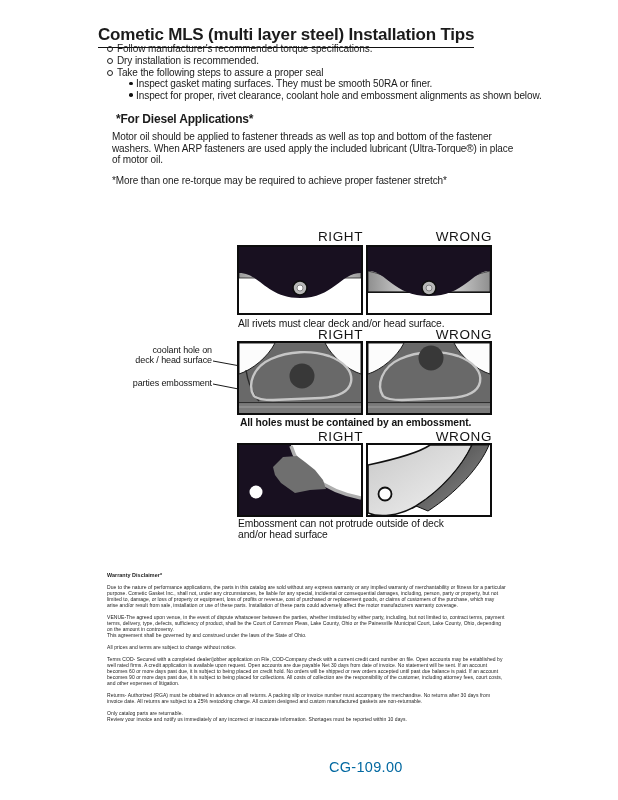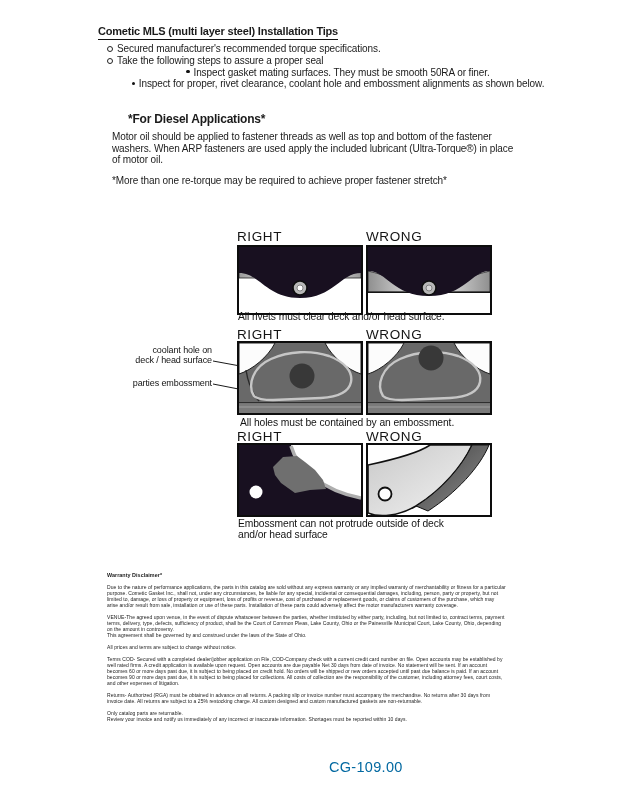--- a/index.html
+++ b/index.html
@@ -4,61 +4,65 @@
 <style>
   html,body{margin:0;padding:0;}
   body{
     width:618px;height:800px;background:#ffffff;position:relative;
     font-family:"Liberation Sans", sans-serif;color:#1b1b1b;
     -webkit-font-smoothing:antialiased;overflow:hidden;
   }
   .abs{position:absolute;}
   
   .doc-title{
-    left:98px;top:25px;font-size:11px;font-weight:bold;letter-spacing:-0.2px;
+    left:98px;top:25px;font-size:17px;font-weight:bold;letter-spacing:-0.2px;
     border-bottom:1.5px solid #111;padding-bottom:2px;white-space:nowrap;
   }
   
   .tips{left:107px;top:43px;width:440px;font-size:10px;line-height:11.8px;letter-spacing:-0.1px;}
   .tip-row{display:flex;align-items:flex-start;}
   .o-bullet{
     width:4px;height:4px;border:1px solid #222;border-radius:50%;
     display:inline-block;margin:3px 4px 0 0;flex:0 0 auto;
   }
-  .sub{margin-left:22px;justify-content:center;}
+  .sub{margin-left:22px;}
   .dot-bullet{
     width:3.6px;height:3.6px;background:#111;border-radius:50%;
     display:inline-block;margin:3.2px 3.5px 0 0;flex:0 0 auto;
   }
   
   .diesel{left:112px;top:114px;width:402px;font-size:10px;line-height:11.4px;letter-spacing:-0.1px;}
-  .diesel h2{font-size:12px;font-weight:bold;margin:0 0 6px 16px;letter-spacing:-0.2px;}
+  .diesel h2{font-size:12px;font-weight:bold;margin:0 0 6px 4px;letter-spacing:-0.2px;}
   .diesel p{margin:0 0 9px 0;}
   
-  .dlabel{width:126px;text-align:left;font-size:13.5px;letter-spacing:0.6px;color:#141414;}
+  .dlabel{width:126px;text-align:right;font-size:13.5px;letter-spacing:0.6px;color:#141414;}
   .dbox{border:2px solid #0d0d0d;background:#fff;line-height:0;}
   .dbox svg{display:block;}
   .dcaption{font-size:10.3px;letter-spacing:-0.1px;color:#141414;}
   .leader-label{font-size:9px;letter-spacing:-0.1px;color:#141414;text-align:right;white-space:nowrap;}
   
   .warranty{left:107px;top:572px;width:399px;font-size:5px;line-height:6px;color:#222;letter-spacing:0.05px;}
   .warranty .wh{font-weight:bold;font-size:5.4px;margin:0 0 6px 0;}
   .warranty p{margin:0 0 6px 0;}
   .warranty p.tight{margin:0;}
   .footer-code{left:329px;top:759px;font-size:14.5px;letter-spacing:0.3px;color:#0369a1;}
 </style>
 </head>
 <body>
 
 <div class="abs doc-title">Cometic MLS (multi layer steel) Installation Tips</div>
 
 <div class="abs tips">
   <div class="tip-row">
     <span class="o-bullet"></span>
-    <span>Secured manufacturer's recommended torque specifications.</span>
+    <span>Follow manufacturer's recommended torque specifications.</span>
+  </div>
+  <div class="tip-row">
+    <span class="o-bullet"></span>
+    <span>Dry installation is recommended.</span>
   </div>
   <div class="tip-row">
     <span class="o-bullet"></span>
     <span>Take the following steps to assure a proper seal</span>
   </div>
   <div class="tip-row sub">
     <span class="dot-bullet"></span>
     <span>Inspect gasket mating surfaces.  They must be smooth 50RA or finer.</span>
   </div>
   <div class="tip-row sub">
@@ -112,21 +116,21 @@
     <rect width="122" height="66" fill="#ffffff"></rect>
     <path d="M0,24 C18,28 36,36 54,45 L0,45 Z" fill="url(#wedgeL2)" stroke="#222" stroke-width="0.8"></path>
     <path d="M122,24 C104,28 86,36 68,45 L122,45 Z" fill="url(#wedgeR2)" stroke="#222" stroke-width="0.8"></path>
     <rect x="0" y="44.6" width="122" height="1.4" fill="#151515"></rect>
     <path d="M0,0 H122 V24 C103,24 97,49 61,49 C25,49 19,24 0,24 Z" fill="#181020"></path>
     <circle cx="61" cy="41" r="7" fill="#b8b8b8" stroke="#0d0d0d" stroke-width="1.6"></circle>
     <circle cx="61" cy="41" r="3" fill="#d9d9d9" stroke="#6e6e6e" stroke-width="0.8"></circle>
   </svg>
 </div>
 
-<div class="abs dcaption" style="left:238px;top:311px;">All rivets must clear deck and/or head surface.</div>
+<div class="abs dcaption" style="left:238px;top:318px;">All rivets must clear deck and/or head surface.</div>
 
 <div class="abs dlabel" style="left:237px;top:327px;">RIGHT</div>
 <div class="abs dlabel" style="left:366px;top:327px;">WRONG</div>
 
 <div class="abs leader-label" style="left:112px;top:345px;width:100px;">
   <div>coolant hole on</div>
   <div>deck / head surface</div>
 </div>
 <div class="abs leader-label" style="left:112px;top:378px;width:100px;">parties embossment</div>
 
@@ -155,21 +159,21 @@
     <path d="M0,0 H36 C29,14 13,27 0,31 Z" fill="#fcfcfc" stroke="#1c1c1c" stroke-width="1"></path>
     <path d="M122,0 H86 C93,14 109,27 122,31 Z" fill="#fcfcfc" stroke="#1c1c1c" stroke-width="1"></path>
     <path d="M15,53 C8,42 14,24 32,16 C50,8 72,7 90,13 C106,19 114,29 112,39 C110,49 98,54 82,55 L34,57 C24,57 18,56 15,53 Z" fill="none" stroke="#c6c6c6" stroke-width="2.4"></path>
     <circle cx="63" cy="15" r="12.5" fill="#383838"></circle>
     <rect y="59" width="122" height="1.2" fill="#2e2e2e"></rect>
     <rect y="60.2" width="122" height="9.8" fill="#7a7a7a"></rect>
     <rect y="63.5" width="122" height="1" fill="#9d9d9d"></rect>
   </svg>
 </div>
 
-<div class="abs dcaption" style="left:240px;top:417px;">All holes must be contained by an embossment.</div>
+<div class="abs dcaption" style="left:240px;top:417px;font-weight:bold;">All holes must be contained by an embossment.</div>
 
 <div class="abs dlabel" style="left:237px;top:429px;">RIGHT</div>
 <div class="abs dlabel" style="left:366px;top:429px;">WRONG</div>
 
 <div class="abs dbox" style="left:237px;top:443px;">
   <svg width="122" height="70" viewBox="0 0 122 70">
     <rect width="122" height="70" fill="#ffffff"></rect>
     <path d="M0,0 H52 C58,22 84,46 122,53 L122,70 H0 Z" fill="#181020"></path>
     <path d="M52,1 C58,23 84,46 122,53" fill="none" stroke="#aeaeae" stroke-width="3.5"></path>
     <path d="M34,22 L44,12 L58,11 L66,17 L76,25 L84,35 L87,44 L71,45 L56,48 L42,38 L36,30 Z" fill="#6f6f6f"></path>

